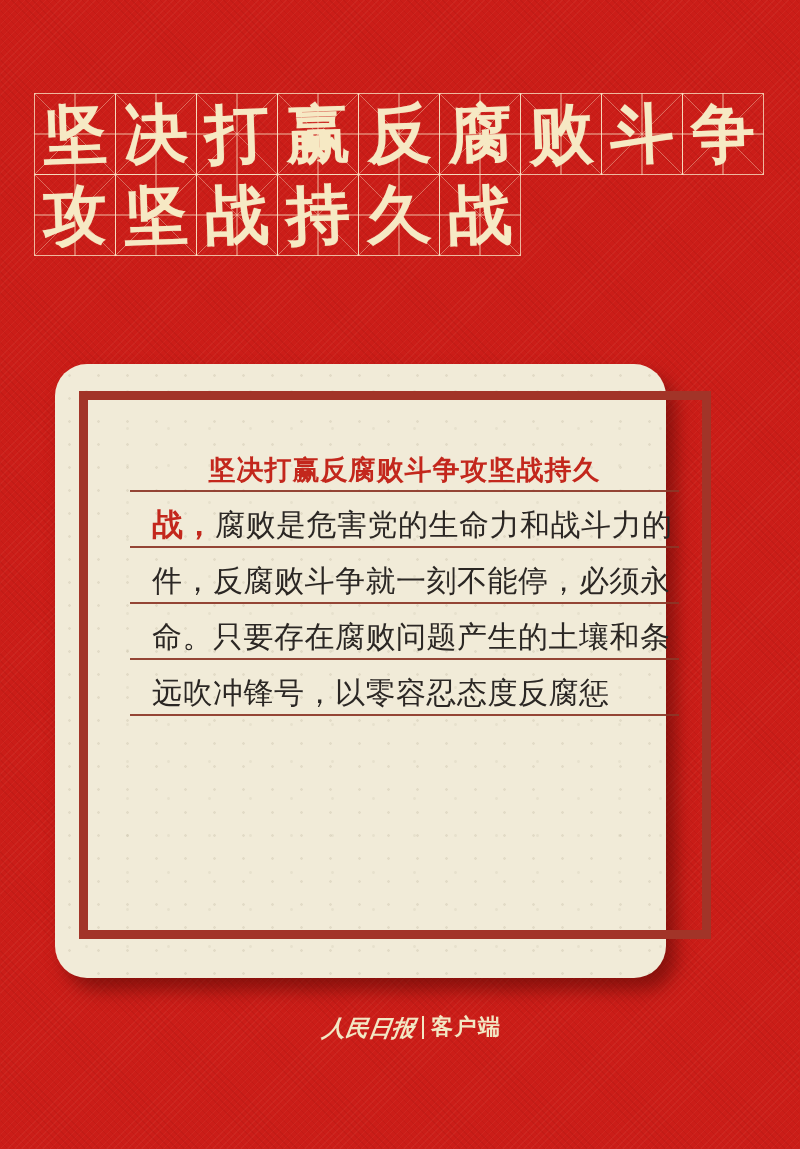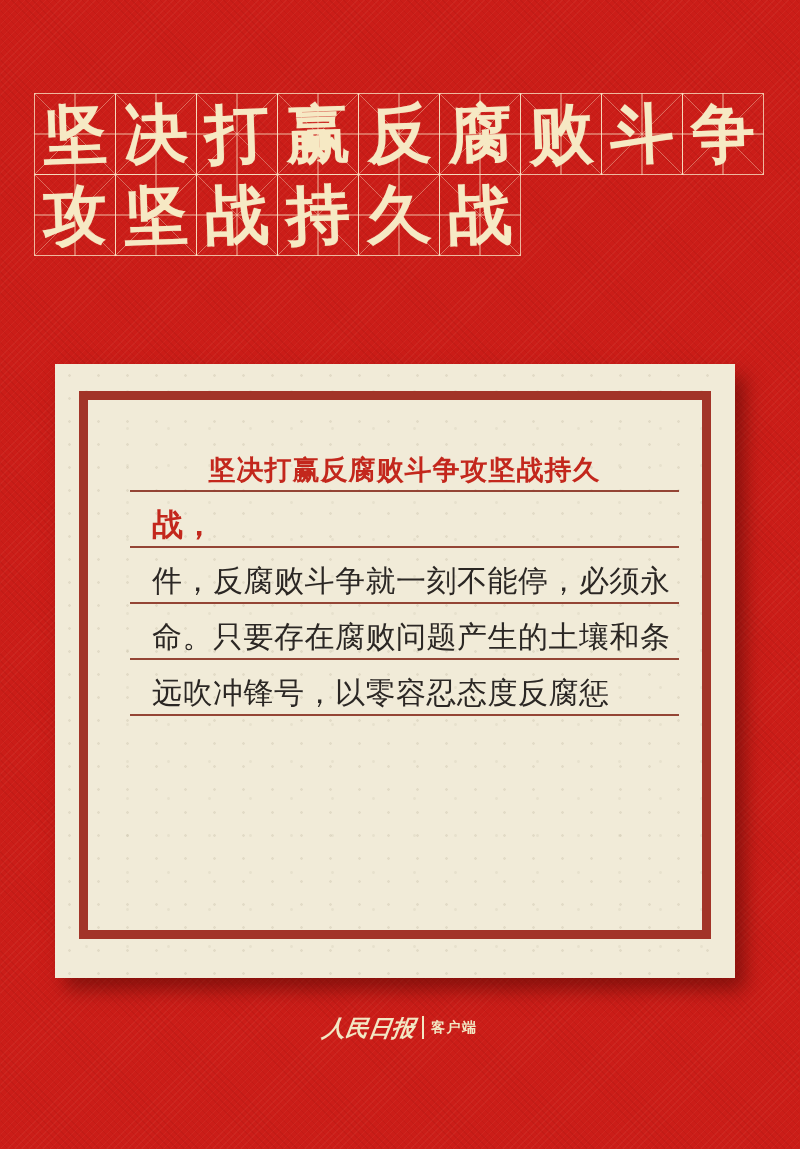--- a/index.html
+++ b/index.html
@@ -29,28 +29,29 @@
   .cal-row.second .cal-box{margin-top:-1.5px;}
   .cal-char{
     font-family:"DejaVu Serif","Liberation Serif",serif;font-weight:700;
     font-size:64px;line-height:1;color:#f6e9c4;
     text-shadow:0 0 1px rgba(246,233,196,0.55);
     transform:rotate(-2deg);
   }
 
   
   .card{
-    position:absolute;left:55px;top:364px;width:680px;height:614px;
+    position:absolute;left:55px;top:364px;width:611px;height:614px;
     background-color:#f1ebd8;
     background-image:
       radial-gradient(circle, rgba(150,140,110,0.16) 0 1px, transparent 1.6px),
       radial-gradient(circle, rgba(150,140,110,0.10) 0 1px, transparent 1.8px);
     background-size:29px 23px, 41px 37px;
     background-position:0 0, 11px 9px;
     box-shadow:10px 12px 18px rgba(80,8,4,0.55);
+    border-radius:32px;
   }
   .card-border{
     position:absolute;left:24px;top:27px;width:632px;height:548px;
     box-sizing:border-box;border:9px solid #a23428;
   }
   .rows{position:absolute;left:75px;top:72px;width:549px;}
   .row{
     height:56px;box-sizing:border-box;
     border-bottom:2px solid rgba(140,54,39,0.92);
     display:flex;align-items:flex-end;
@@ -70,21 +71,21 @@
     display:flex;align-items:center;gap:7px;color:#f2e7c4;
   }
   .logo-script{
     font-family:"DejaVu Serif","Liberation Serif",serif;
     font-style:italic;font-weight:700;font-size:23px;line-height:1;
     transform:skewX(-8deg);
   }
   .logo-divider{width:2px;height:23px;background:#f2e7c4;}
   .logo-client{
     font-family:"DejaVu Sans","Liberation Sans",sans-serif;
-    font-weight:700;font-size:14px;line-height:1;letter-spacing:1.5px;
+    font-weight:700;font-size:22px;line-height:1;letter-spacing:1.5px;
   }
 </style>
 </head>
 <body>
 
 <div class="poster">
 
   <div class="calligraphy">
     <div class="cal-row">
       <div class="cal-box">
@@ -138,20 +139,21 @@
   </div>
 
   <div class="card">
     <div class="card-border"></div>
     <div class="rows">
       <div class="row heading">
         <span>坚决打赢反腐败斗争攻坚战持久</span>
       </div>
       <div class="row">
         <span class="lead">战，</span>
+          <span>腐败是危害党的生命力和战斗力的</span>
       </div>
       <div class="row">
         <span>件，反腐败斗争就一刻不能停，必须永</span>
       </div>
       <div class="row">
         <span>命。只要存在腐败问题产生的土壤和条</span>
       </div>
       <div class="row">
         <span>远吹冲锋号，以零容忍态度反腐惩</span>
       </div>

